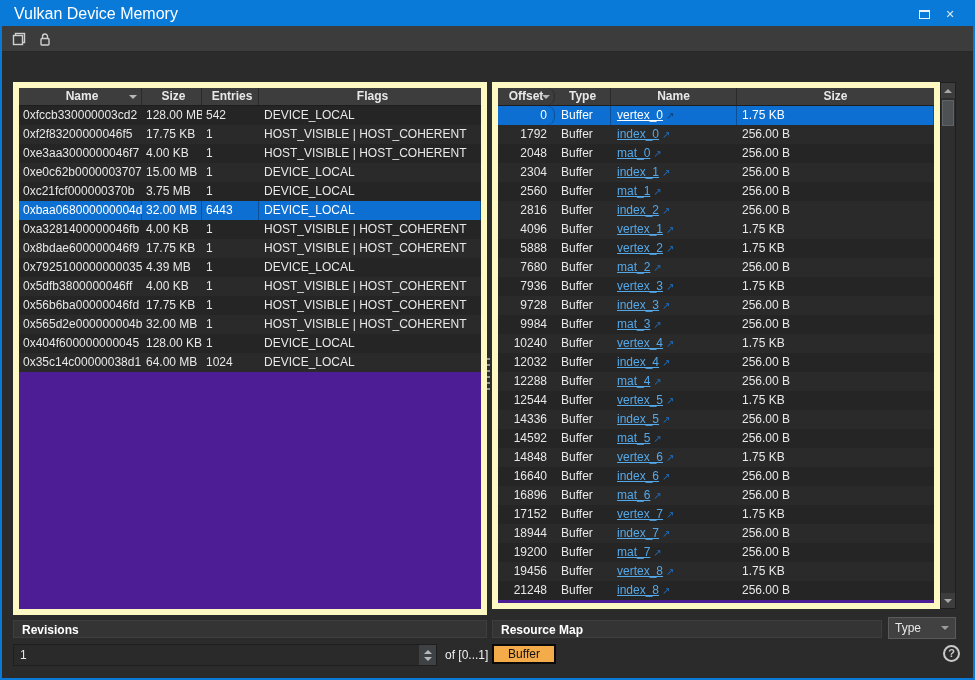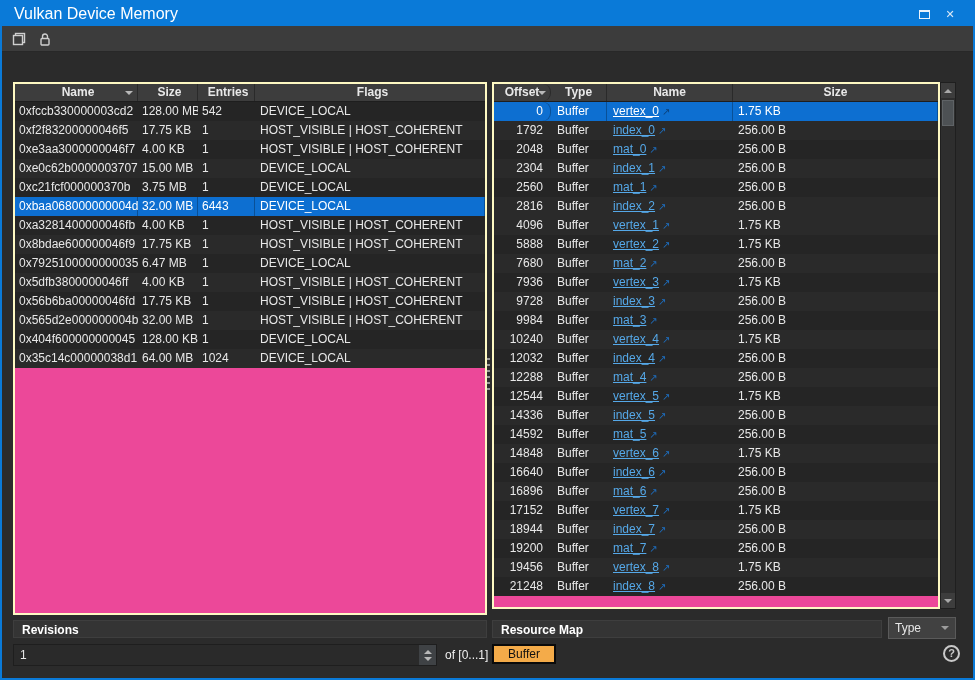--- a/index.html
+++ b/index.html
@@ -16,21 +16,21 @@
   .tb-spacer { flex:1; }
   .tb-btn { width:26px; height:18px; display:flex; align-items:center; justify-content:center; cursor:pointer; color:#eaf2fb; }
   .restore-glyph { width:11px; height:9px; border:1px solid #eaf2fb; border-top-width:2px; display:block; }
   .close-glyph { font-size:11px; color:#dce9f7; }
   
   .toolbar { height:26px; background:#3c3c3c; border-bottom:1px solid #282828; display:flex; align-items:center; padding:0 4px; flex:0 0 auto; }
   .tool-btn { width:26px; height:22px; background:transparent; border:none; display:flex; align-items:center; justify-content:center; cursor:pointer; }
   
   .content { position:relative; flex:1; background:#2b2b2b; }
   .gheader { position:absolute; height:18px; line-height:18px; background:#343434; border:1px solid #3e3e3e; font-weight:bold; color:#ffffff; padding-left:8px; overflow:hidden; }
-  .table { position:absolute; background:#ec4899; border:2px solid #fef9c3; overflow:hidden; }
+  .table { position:absolute; background:#4c1d95; border:6px solid #fef9c3; overflow:hidden; }
   .thead { display:flex; height:18px; background:#3d3d3d; border-bottom:1px solid #1e1e1e; }
   .th { position:relative; font-weight:bold; text-align:center; line-height:17px; border-right:1px solid #2a2a2a; overflow:hidden; cursor:pointer; }
   .th:last-child { border-right:none; }
   .sort { position:absolute; right:4px; top:7px; width:0; height:0;
           border-left:4px solid transparent; border-right:4px solid transparent; border-top:4px solid #b8b8b8; }
   .tbody { overflow:hidden; }
   .trow { display:flex; height:19px; line-height:19px; background:#252525; white-space:nowrap; cursor:default; }
   .trow.alt { background:#2a2a2a; }
   .trow.sel { background:#0d6fd1; color:#ffffff; }
   .trow.sel .tcell { box-shadow:inset -1px 0 rgba(0,0,0,0.28); }
@@ -168,21 +168,21 @@
             <div class="tcell mp-flags">HOST_VISIBLE | HOST_COHERENT</div>
           </div>
           <div class="trow alt">
             <div class="tcell mp-name">0x8bdae600000046f9</div>
             <div class="tcell mp-size">17.75 KB</div>
             <div class="tcell mp-entries">1</div>
             <div class="tcell mp-flags">HOST_VISIBLE | HOST_COHERENT</div>
           </div>
           <div class="trow">
             <div class="tcell mp-name">0x7925100000000035</div>
-            <div class="tcell mp-size">6.47 MB</div>
+            <div class="tcell mp-size">4.39 MB</div>
             <div class="tcell mp-entries">1</div>
             <div class="tcell mp-flags">DEVICE_LOCAL</div>
           </div>
           <div class="trow alt">
             <div class="tcell mp-name">0x5dfb3800000046ff</div>
             <div class="tcell mp-size">4.00 KB</div>
             <div class="tcell mp-entries">1</div>
             <div class="tcell mp-flags">HOST_VISIBLE | HOST_COHERENT</div>
           </div>
           <div class="trow">

